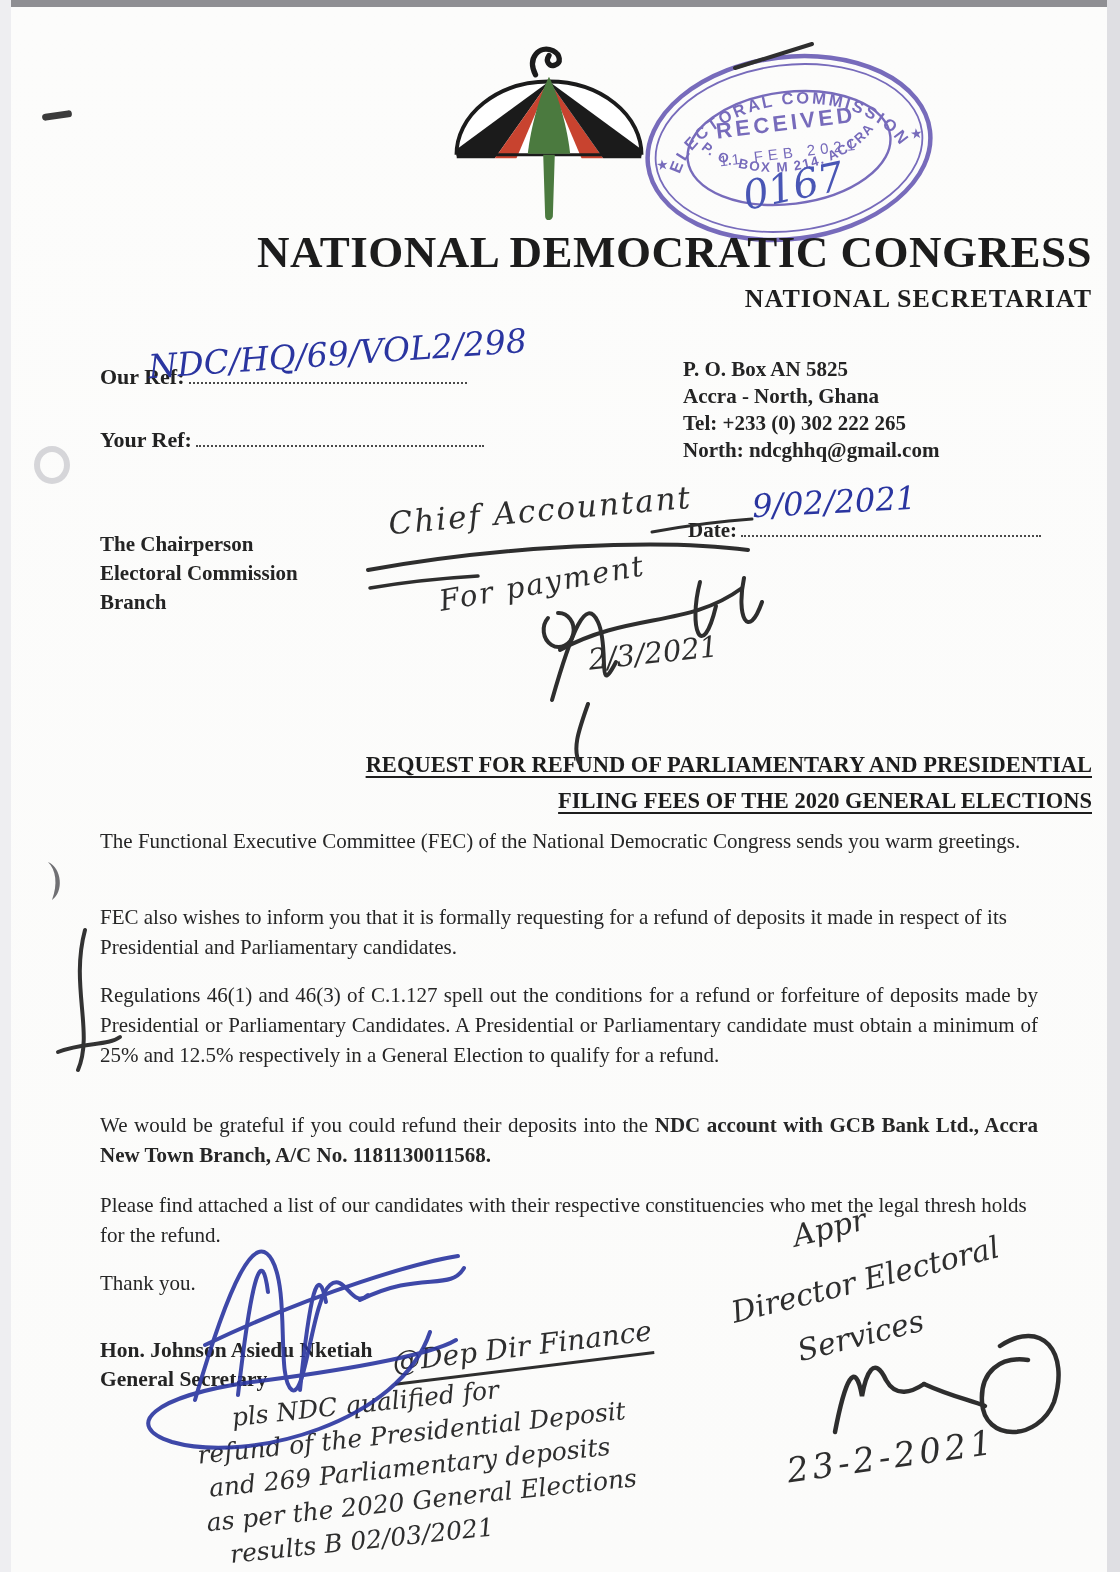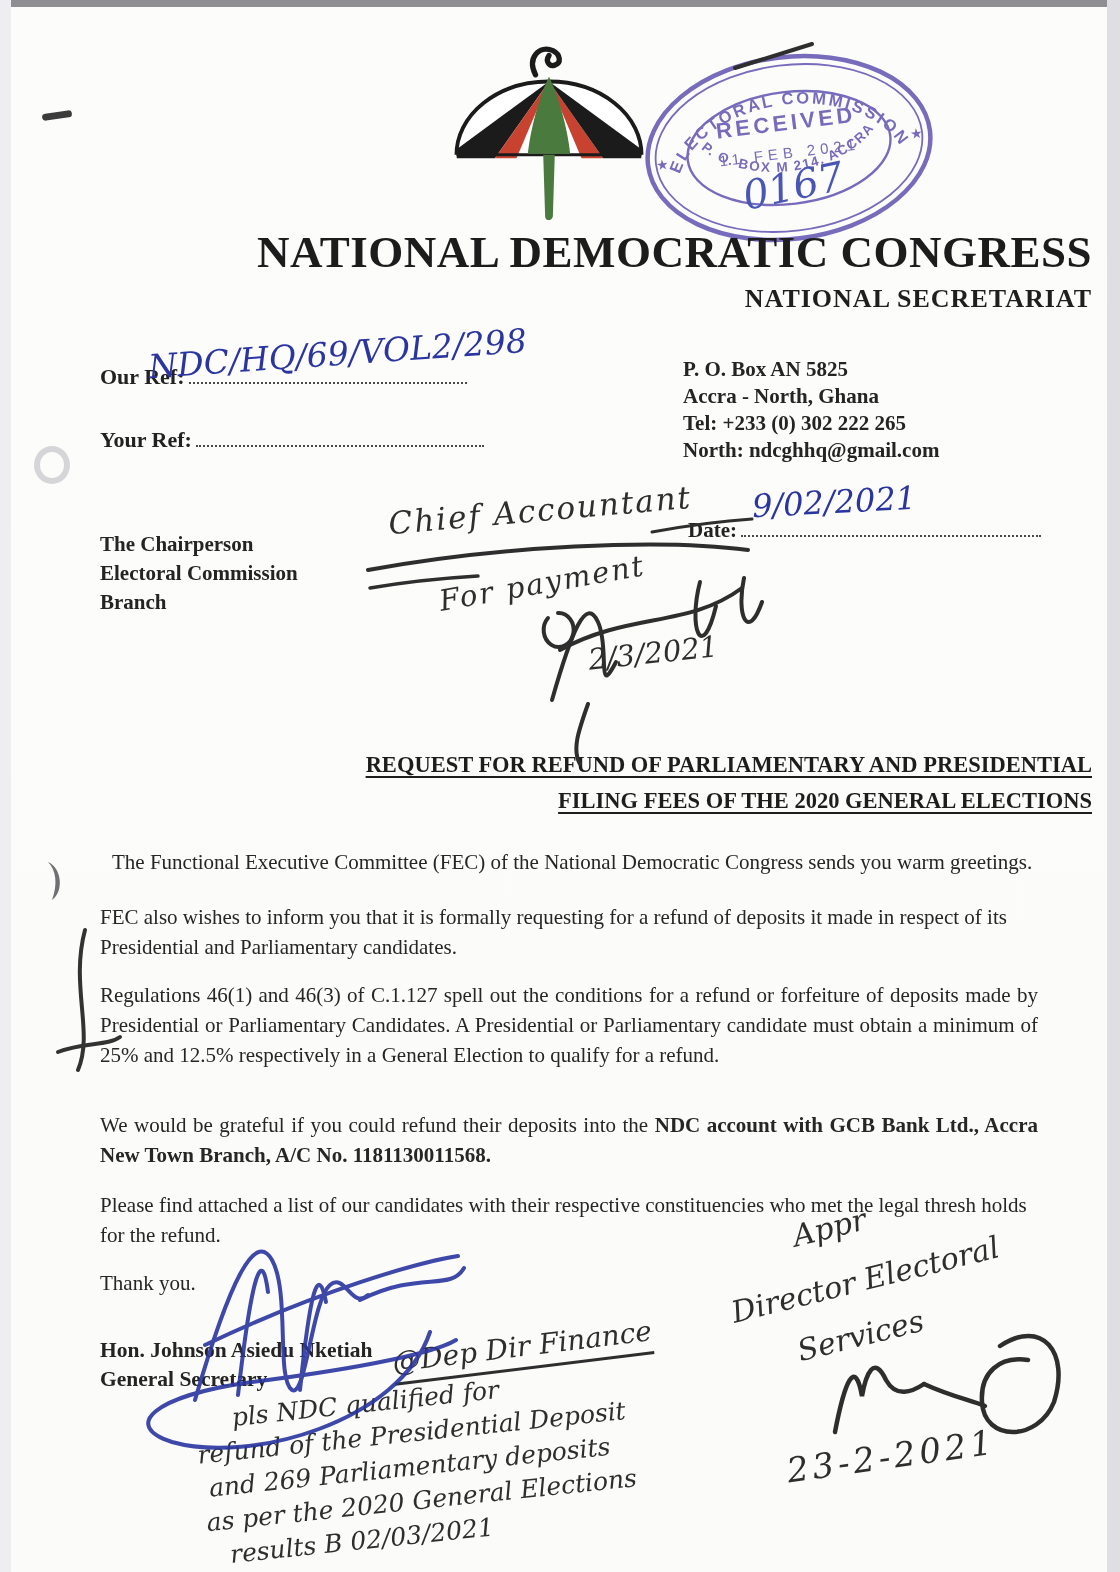--- a/index.html
+++ b/index.html
@@ -119,21 +119,21 @@
   </div>
 
   <span class="abs hw ink-black" style="left:388px;top:492px;font-size:31px;transform:rotate(-5deg);letter-spacing:2px;">Chief Accountant</span>
   <span class="abs hw ink-black" style="left:438px;top:566px;font-size:29px;transform:rotate(-10deg);letter-spacing:2px;">For payment</span>
   <span class="abs hw ink-black" style="left:588px;top:636px;font-size:29px;transform:rotate(-6deg);">2/3/2021</span>
 
 
   <p class="abs center subject" style="top:752px;">REQUEST FOR REFUND OF PARLIAMENTARY AND PRESIDENTIAL</p>
   <p class="abs center subject" style="top:788px;">FILING FEES OF THE 2020 GENERAL ELECTIONS</p>
 
-  <p class="abs body-text" style="left:112px;top:826px;margin-top:21px;">The Functional Executive Committee (FEC) of the National Democratic Congress sends you warm greetings.</p>
+  <p class="abs body-text" style="left:100px;top:826px;">The Functional Executive Committee (FEC) of the National Democratic Congress sends you warm greetings.</p>
   <p class="abs body-text" style="left:100px;top:902px;">FEC also wishes to inform you that it is formally requesting for a refund of deposits it made in respect of its Presidential and Parliamentary candidates.</p>
   <p class="abs body-text justify" style="left:100px;top:980px;">Regulations 46(1) and 46(3) of C.1.127 spell out the conditions for a refund or forfeiture of deposits made by Presidential or Parliamentary Candidates. A Presidential or Parliamentary candidate must obtain a minimum of 25% and 12.5% respectively in a General Election to qualify for a refund.</p>
   <p class="abs body-text justify" style="left:100px;top:1110px;"><span>We would be grateful if you could refund their deposits into the </span><b>NDC account with GCB Bank Ltd., Accra New Town Branch, A/C No. 1181130011568.</b></p>
   <p class="abs body-text" style="left:100px;top:1190px;">Please find attached a list of our candidates with their respective constituencies who met the legal thresh holds for the refund.</p>
   <p class="abs body-text" style="left:100px;top:1268px;">Thank you.</p>
 
   <div class="abs addressee" style="left:100px;top:1336px;">
     <p style="font-size:21.5px;">Hon. Johnson Asiedu Nketiah</p>
     <p style="font-size:21.5px;">General Secretary</p>
   </div>

